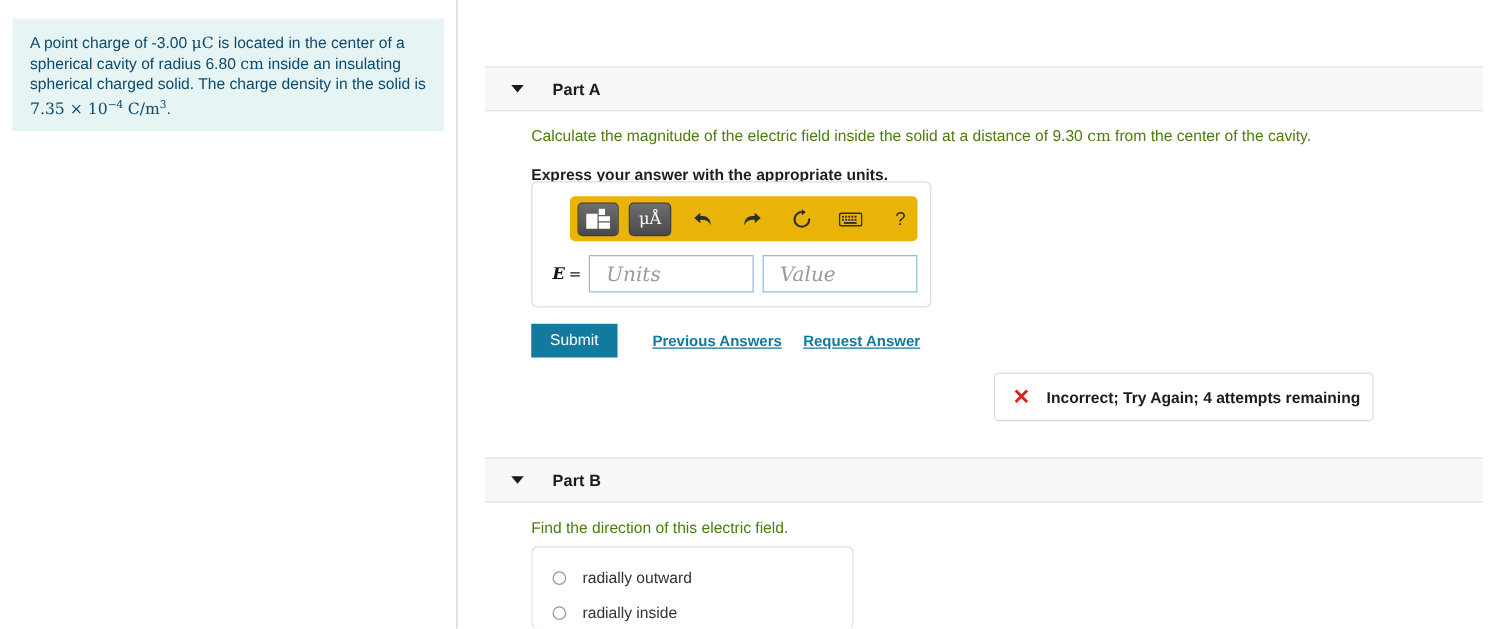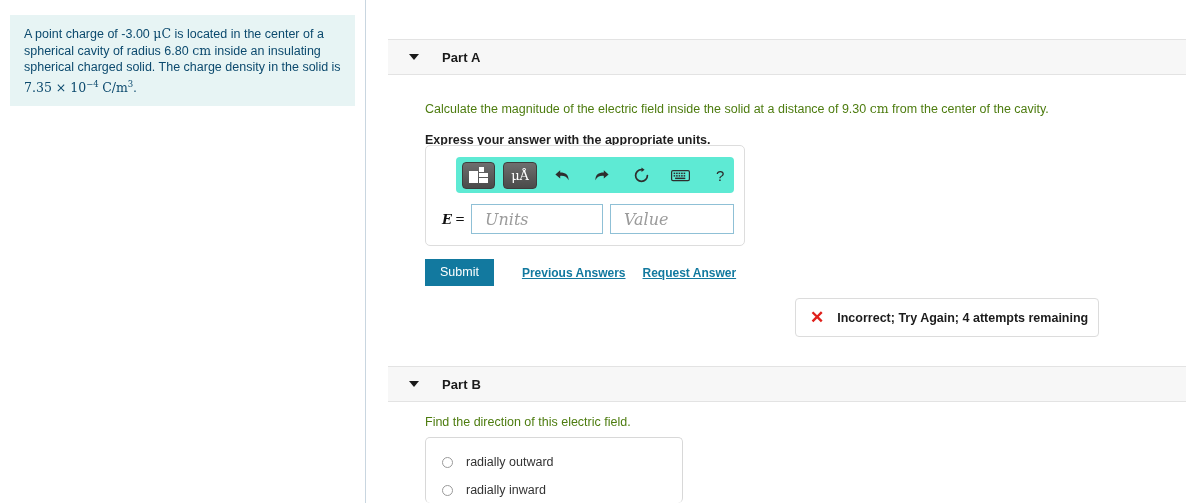--- a/index.html
+++ b/index.html
@@ -118,21 +118,21 @@
     border: 1px solid #dddddd;
     border-radius: 5px;
     background: #ffffff;
   }
   .tool-strip {
     position: absolute;
     left: 30px;
     top: 11px;
     width: 278px;
     height: 36px;
-    background: #5eead4;
+    background: #eab308;
     border-radius: 4px;
     display: flex;
     align-items: center;
     padding-left: 6px;
     gap: 4px;
   }
   .tbtn {
     width: 34px; height: 27px;
     border-radius: 4px;
     background: linear-gradient(#6e6e6e, #4a4a4a);
@@ -316,21 +316,21 @@
     <div class="topbar">
       <span class="book-icon">
         <span class="pg l"></span>
           <span class="pg r"></span>
       </span>
       <a class="link">Review</a>
       <span class="sep">|</span>
       <a class="link">Constants</a>
     </div>
 
-    <div class="part-header" style="top:39px;">
+    <div class="part-header" style="top:53px;">
       <span class="caret"></span>
       <span class="part-title">Part A</span>
     </div>
 
     <div class="prompt" style="top:101px;">
       <span>Calculate the magnitude of the electric field inside the solid at a distance of 9.30 </span><span class="unit-serif">cm</span><span> from the center of the cavity.</span>
     </div>
     <div class="prompt bold" style="top:132px;">Express your answer with the appropriate units.</div>
 
     <div class="answer-box">
@@ -421,18 +421,18 @@
 
     <div class="prompt" style="top:414px;">Find the direction of this electric field.</div>
 
     <div class="choice-box">
       <div class="choice">
         <span class="radio"></span>
         <span class="choice-label">radially outward</span>
       </div>
       <div class="choice">
         <span class="radio"></span>
-        <span class="choice-label">radially inward</span>
+        <span class="choice-label">radially inside</span>
       </div>
     </div>
 
   </div>
 </div>
 
 </body></html>

